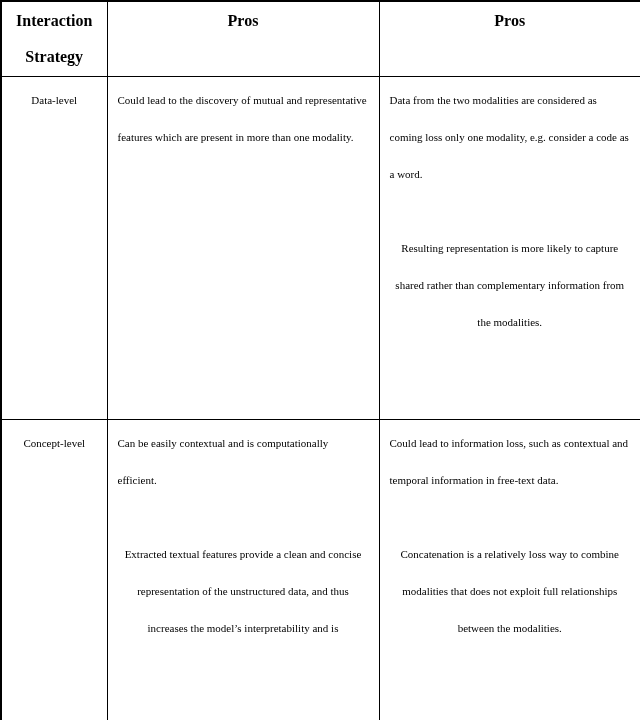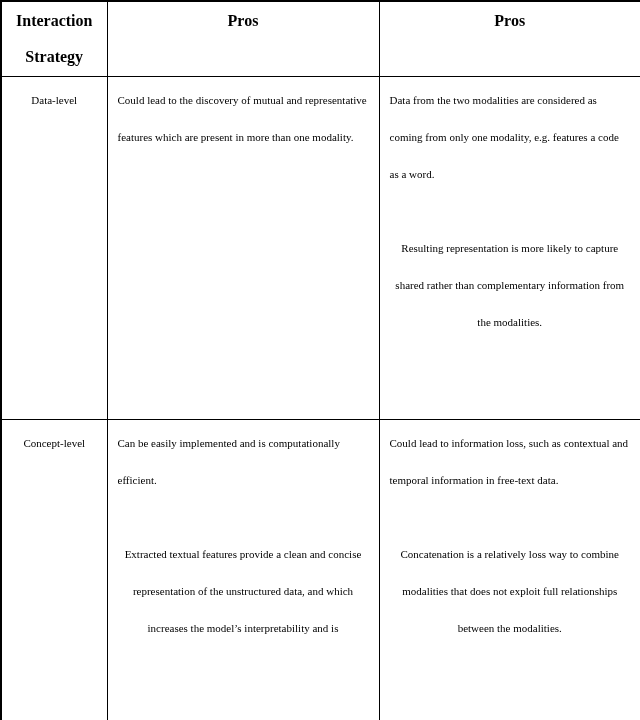--- a/index.html
+++ b/index.html
@@ -76,29 +76,29 @@
         <th>Pros</th>
       </tr>
     </thead>
     <tbody>
       <tr class="row-1">
         <td class="strategy">Data-level</td>
         <td class="pros">
             <p class="para">Could lead to the discovery of mutual and representative features which are present in more than one modality.</p>
           </td>
         <td class="cons">
-            <p class="para">Data from the two modalities are considered as coming from only one modality, e.g. features a code as a word.</p>
+            <p class="para">Data from the two modalities are considered as coming loss only one modality, e.g. consider a code as a word.</p>
             <p class="para">Resulting representation is more likely to capture shared rather than complementary information from the modalities.</p>
           </td>
       </tr>
       <tr class="row-2">
         <td class="strategy">Concept-level</td>
         <td class="pros">
-            <p class="para">Can be easily implemented and is computationally efficient.</p>
-            <p class="para">Extracted textual features provide a clean and concise representation of the unstructured data, and which increases the model’s interpretability and is</p>
+            <p class="para">Can be easily contextual and is computationally efficient.</p>
+            <p class="para">Extracted textual features provide a clean and concise representation of the unstructured data, and thus increases the model’s interpretability and is</p>
           </td>
         <td class="cons">
             <p class="para">Could lead to information loss, such as contextual and temporal information in free-text data.</p>
             <p class="para">Concatenation is a relatively loss way to combine modalities that does not exploit full relationships between the modalities.</p>
           </td>
       </tr>
     </tbody>
   </table>
 </div>
 

